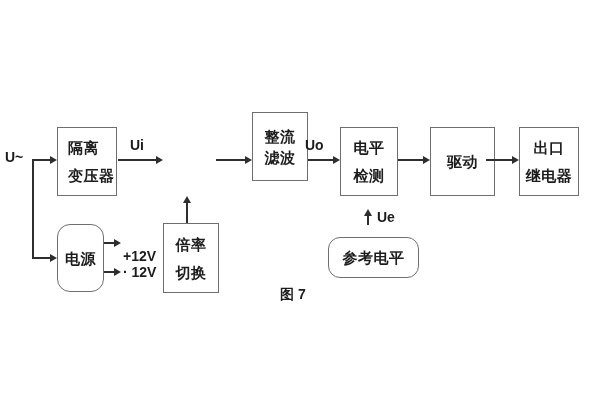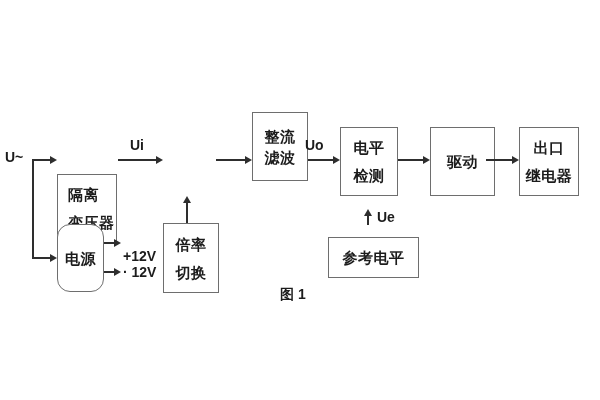--- a/index.html
+++ b/index.html
@@ -21,21 +21,21 @@
     flex-direction: column;
     justify-content: center;
     gap: 13px;
     font-size: 15px;
     font-weight: 600;
     letter-spacing: 0.5px;
     line-height: 1;
     white-space: nowrap;
   }
   .blk.center { align-items: center; text-align: center; }
-  .blk.left   { align-items: flex-start; padding-left: 10px; margin-top: 47px; }
+  .blk.left   { align-items: flex-start; padding-left: 10px; }
   .sig {
     position: absolute;
     font-size: 14px;
     font-weight: 700;
     line-height: 1;
     white-space: nowrap;
   }
   .hl { position: absolute; height: 2px; background: #2e2e2e; }
   .vl { position: absolute; width: 2px; background: #2e2e2e; }
   .ar { position: absolute; width: 0; height: 0; }
@@ -116,22 +116,22 @@
   <div class="ar r" style="left:114px; top:268px;"></div>
   <span class="sig" style="left:123px; top:265px;">· 12V</span>
 
   <div class="blk center" style="left:163px; top:223px; width:56px; height:70px;">
     <span>倍率</span>
     <span>切换</span>
   </div>
   <div class="vl" style="left:186px; top:203px; height:20px;"></div>
   <div class="ar u" style="left:183px; top:196px;"></div>
 
-  <div class="blk center" style="left:328px; top:237px; width:91px; height:41px;">
+  <div class="blk center" style="left:328px; top:237px; width:91px; height:41px;border-radius:12px;">
     <span>参考电平</span>
   </div>
   <div class="vl" style="left:367px; top:216px; height:9px;"></div>
   <div class="ar u" style="left:364px; top:209px;"></div>
   <span class="sig" style="left:377px; top:210px;">Ue</span>
 
-  <span class="caption" style="left:280px; top:287px;">图 1</span>
+  <span class="caption" style="left:280px; top:287px;">图 7</span>
 
 </div>
 
 </body></html>

